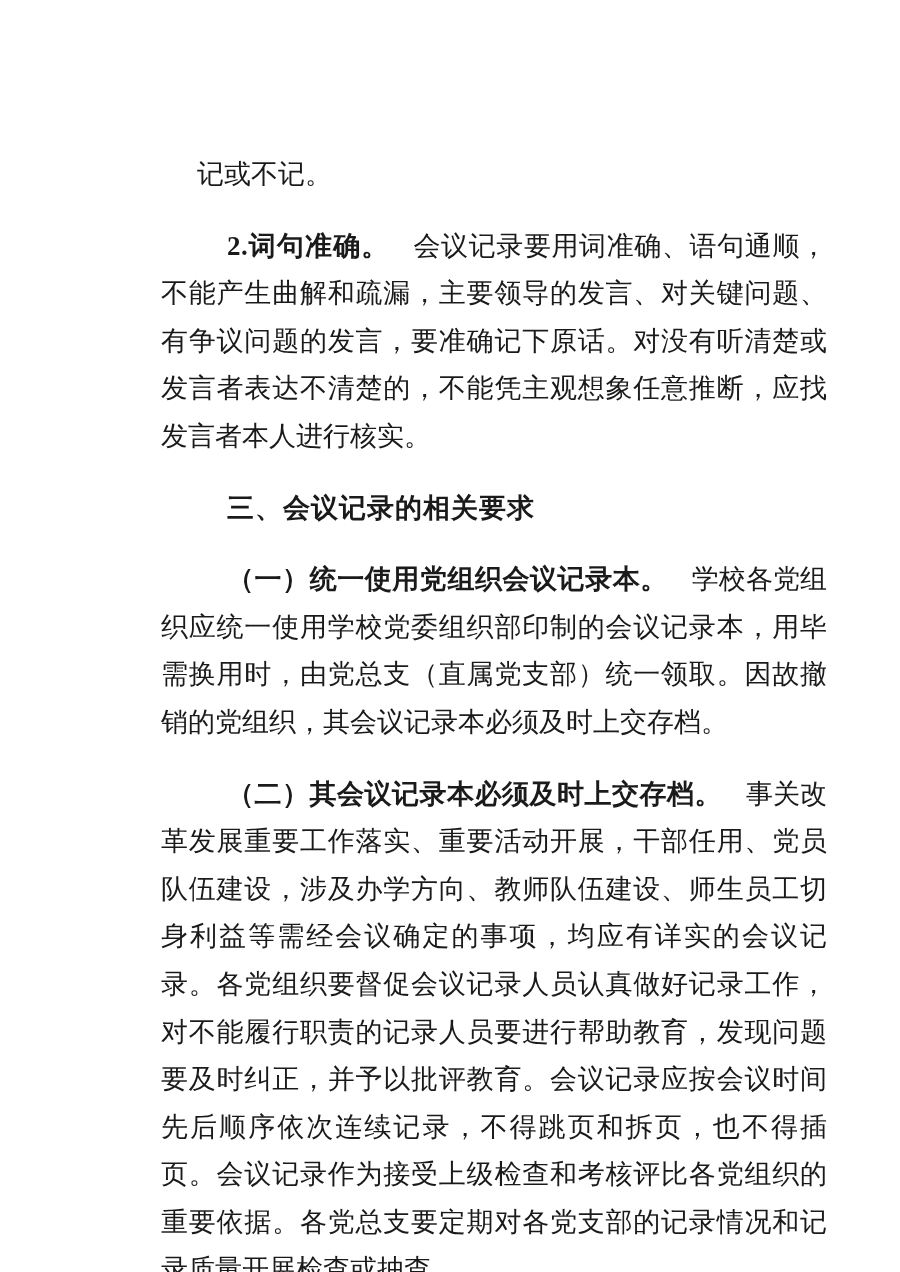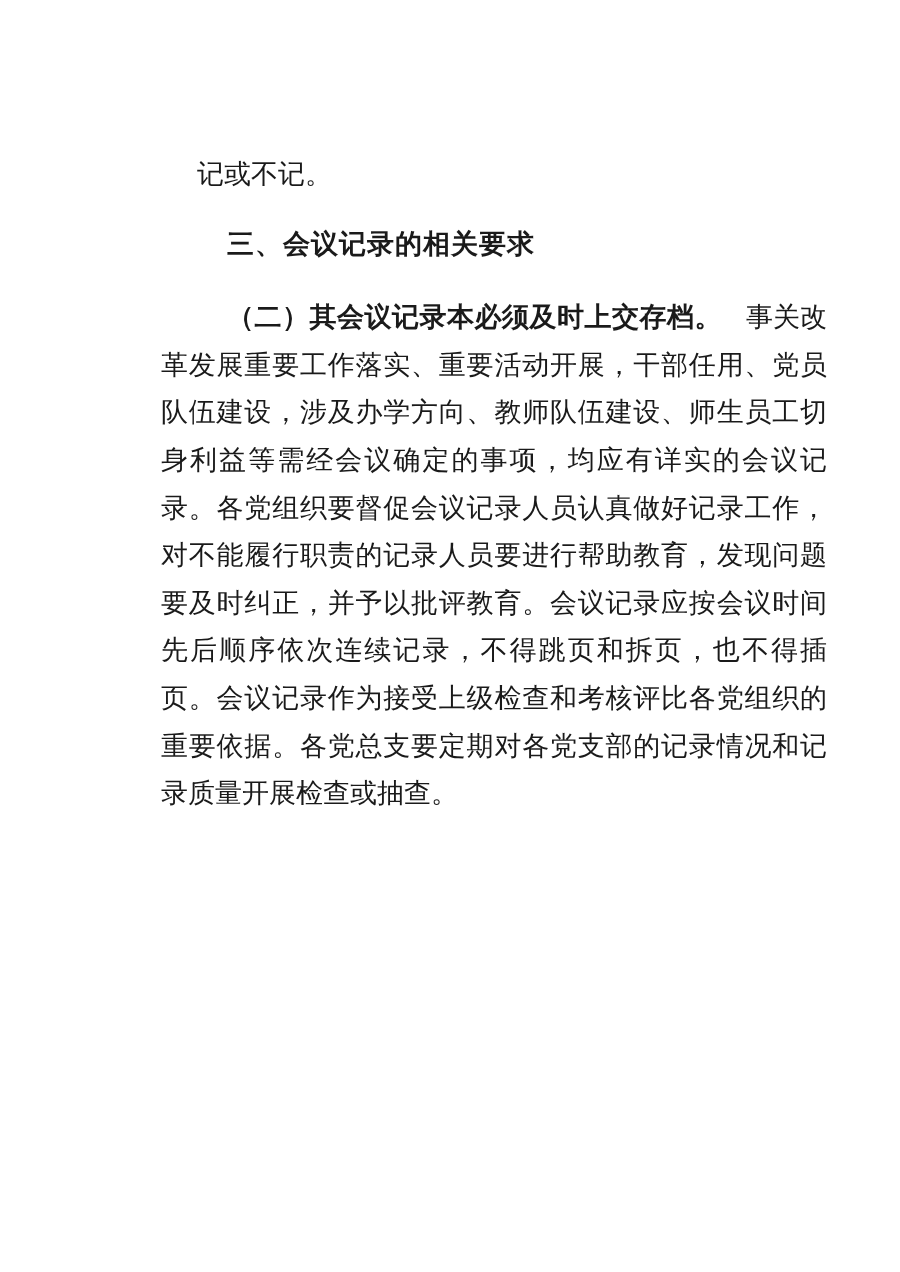--- a/index.html
+++ b/index.html
@@ -39,31 +39,33 @@
   .para.no-indent {
     text-indent: 0;
   }
 
   .para .lead {
     font-weight: 700;
     letter-spacing: 0.5px;
   }
 
   .para.heading {
-    font-family: Liberation Mono, monospace;
+    font-family: Liberation Sans, sans-serif;
     font-weight: 700;
     text-align: right;
   }
 
   .para.heading .lead {
     letter-spacing: 1px;
   }
 </style>
 </head>
 <body>
 
 <div class="page">
   <div class="content" id="content">
       <p class="para no-indent"><span class="lead"></span><span class="body-text">记或不记。</span></p>
+      <p class="para"><span class="lead">2.词句准确。</span><span class="body-text">会议记录要用词准确、语句通顺，不能产生曲解和疏漏，主要领导的发言、对关键问题、有争议问题的发言，要准确记下原话。对没有听清楚或发言者表达不清楚的，不能凭主观想象任意推断，应找发言者本人进行核实。</span></p>
       <p class="para heading"><span class="lead">三、会议记录的相关要求</span><span class="body-text"></span></p>
+      <p class="para"><span class="lead">（一）统一使用党组织会议记录本。</span><span class="body-text">学校各党组织应统一使用学校党委组织部印制的会议记录本，用毕需换用时，由党总支（直属党支部）统一领取。因故撤销的党组织，其会议记录本必须及时上交存档。</span></p>
       <p class="para"><span class="lead">（二）其会议记录本必须及时上交存档。</span><span class="body-text">事关改革发展重要工作落实、重要活动开展，干部任用、党员队伍建设，涉及办学方向、教师队伍建设、师生员工切身利益等需经会议确定的事项，均应有详实的会议记录。各党组织要督促会议记录人员认真做好记录工作，对不能履行职责的记录人员要进行帮助教育，发现问题要及时纠正，并予以批评教育。会议记录应按会议时间先后顺序依次连续记录，不得跳页和拆页，也不得插页。会议记录作为接受上级检查和考核评比各党组织的重要依据。各党总支要定期对各党支部的记录情况和记录质量开展检查或抽查。</span></p>
     </div>
 </div>
 
 </body></html>

